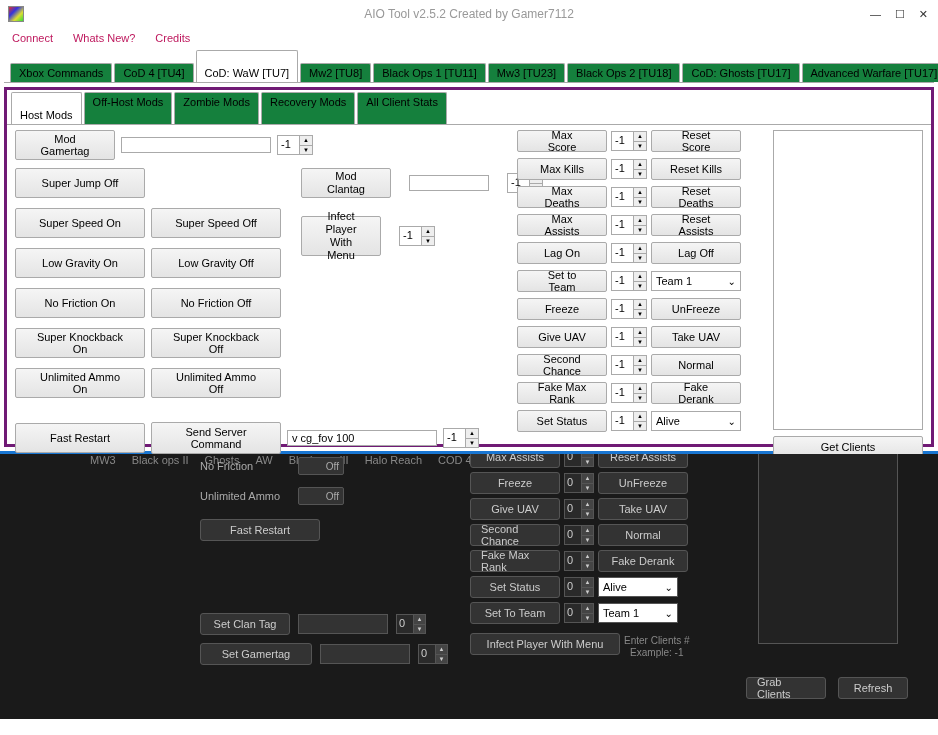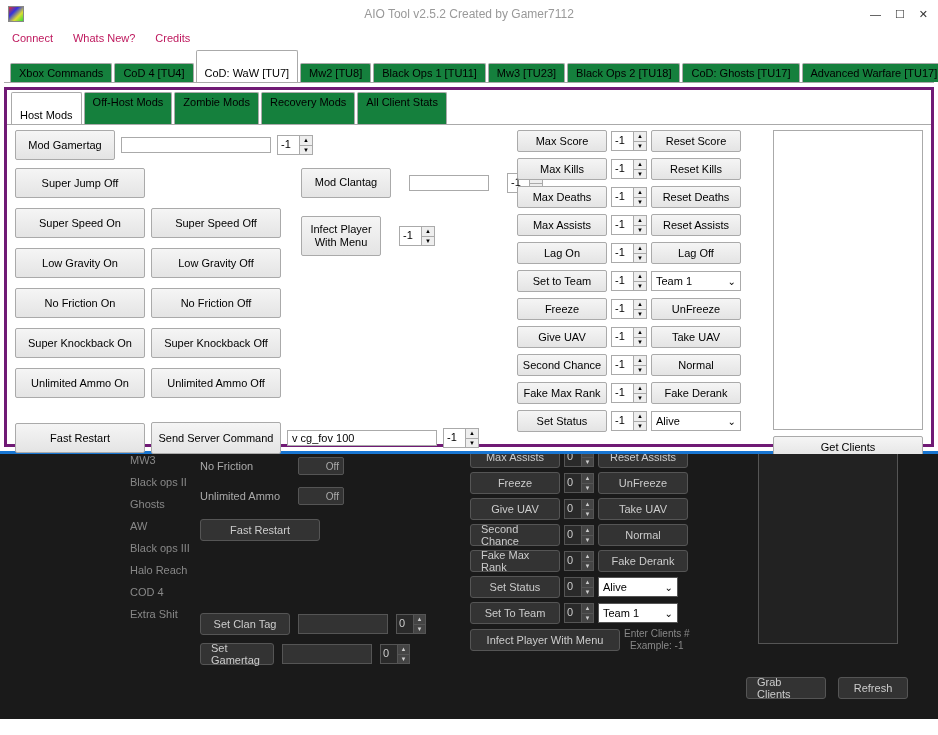--- a/index.html
+++ b/index.html
@@ -10,21 +10,21 @@
 .titlebar .controls { margin-left: auto; display: flex; gap: 14px; padding-right: 10px; color: #333; font-size: 14px; z-index:2;}
 .titlebar .controls span { cursor: default; }
 .menubar { display: flex; gap: 20px; padding: 4px 12px 6px 12px; color: #be185d; font-size: 12px;}
 .menubar span { cursor: default; }
 .tabstrip { display: flex; align-items: flex-end; padding: 0 6px; border-bottom: 1px solid #aaa; position: relative; margin:0 4px;}
 .tab { border: 1px solid #aaa; border-bottom: none; background: #15803d; padding: 3px 8px; margin-right: 2px; border-radius: 2px 2px 0 0; cursor: default; white-space: nowrap; font-size:11px;}
 .tab.active { background: #fff; position: relative; z-index: 2; padding-top:16px; }
 .tabstrip:after{content:"";position:absolute;bottom:-1px;left:0;right:0;}
 .panel { border:3px solid #701a75; margin:4px; padding:6px 6px 10px 6px; position:relative; min-height:360px;}
 .subtabstrip{display:flex;margin:-6px -6px 8px -6px;border-bottom:1px solid #aaa;padding:2px 4px 0 4px;}
-.btn { background: linear-gradient(#f5f5f5,#e4e4e4); border:1px solid #aaa; border-radius:2px; text-align:center; padding:0 4px; cursor:default; display:flex;align-items:center;justify-content:center;}
+.btn { background: linear-gradient(#f5f5f5,#e4e4e4); border:1px solid #aaa; border-radius:2px; text-align:center; padding:0 18px; cursor:default; display:flex;align-items:center;justify-content:center;}
 .txt{border:1px solid #aaa;background:#fff;padding:2px 4px;height:16px;}
 .num{display:flex;align-items:stretch;height:20px;}
 .num .val{border:1px solid #aaa;border-right:none;background:#fff;width:22px;text-align:left;padding:2px 3px;}
 .num .spin{display:flex;flex-direction:column;border:1px solid #aaa;width:14px;}
 .num .spin div{flex:1;background:#eee;display:flex;align-items:center;justify-content:center;font-size:6px;line-height:1;}
 .num .spin div:first-child{border-bottom:1px solid #aaa;}
 .sel{border:1px solid #aaa;background:#fff;height:20px;padding:2px 4px;display:flex;align-items:center;justify-content:space-between;width:90px;}
 .sel:after{content:"⌄";font-size:10px;margin-left:4px;}
 .leftgrid{position:absolute;left:8px;top:40px;}
 .leftgrid .row{display:flex;gap:6px;margin-bottom:10px;}
@@ -35,41 +35,41 @@
 .midcol .row{display:flex;align-items:center;gap:18px;margin-bottom:10px;}
 .midcol .btn.lbl{width:80px;height:40px;line-height:1.2;white-space:normal;}
 .rightgrid{position:absolute;left:510px;top:40px;}
 .rightgrid .row{display:flex;align-items:center;gap:4px;margin-bottom:6px;}
 .rightgrid .btn{width:90px;height:22px;font-size:11px;}
 .listbox{position:absolute;right:8px;top:40px;width:150px;height:300px;border:1px solid #aaa;background:#fff;}
 .underlist{position:absolute;right:8px;top:346px;width:150px;}
 .underlist .btn{width:150px;height:22px;margin-bottom:6px;}
 
 .darkbg{background:#1a1a1a;color:#ccc;padding:10px 0 20px 0;position:relative;height:265px;overflow:hidden;}
-.darkbg .side{position:absolute;left:90px;top:0;display:flex;flex-direction:column;gap:10px;font-size:11px;color:#888;margin-left:40px;}
+.darkbg .side{position:absolute;left:90px;top:0;display:flex;flex-direction:row;gap:16px;font-size:11px;color:#888;}
 .darkbg .midpanel{position:absolute;left:200px;top:0;}
 .darkbg .drow{display:flex;align-items:center;gap:8px;margin-bottom:6px;height:24px;}
 .darkbg .dlabel{color:#aaa;font-size:11px;width:90px;}
 .darkbg .toggle{width:46px;height:18px;background:#333;border:1px solid #555;border-radius:2px;display:flex;align-items:center;justify-content:flex-end;padding:0 4px;color:#aaa;font-size:10px;}
 .darkbg .dbtn{background:#333;border:1px solid #555;color:#ccc;border-radius:3px;height:22px;display:flex;align-items:center;justify-content:center;padding:0 10px;cursor:default;font-size:11px;}
 .darkbg .dbtn.wide{width:120px;}
 .darkbg .dbtn.sm{width:90px;}
 .darkbg .dtxt{background:#333;border:1px solid #555;height:20px;width:90px;}
 .darkbg .dnum{display:flex;}
 .darkbg .dnum .v{background:#2a2a2a;border:1px solid #555;width:18px;height:20px;color:#ccc;padding:2px;}
 .darkbg .dnum .s{display:flex;flex-direction:column;border:1px solid #555;border-left:none;width:12px;}
 .darkbg .dnum .s div{flex:1;background:#444;font-size:6px;display:flex;align-items:center;justify-content:center;color:#ccc;}
 .darkbg .dnum .s div:first-child{border-bottom:1px solid #555;}
 .darkbg .rcol{position:absolute;left:470px;top:-8px;}
 .darkbg .rcol .row{display:flex;align-items:center;gap:4px;margin-bottom:4px;}
 .darkbg .wsel{background:#fff;color:#000;border:1px solid #555;height:20px;width:80px;padding:2px 4px;display:flex;align-items:center;justify-content:space-between;font-size:11px;}
 .darkbg .wsel:after{content:"⌄";font-size:10px;}
 .darkbg .rlist{position:absolute;right:40px;top:-10px;width:140px;height:200px;border:1px solid #555;background:#222;}
 .darkbg .rbtns{position:absolute;right:30px;bottom:20px;display:flex;gap:12px;}
-.darkbg .hint{color:#888;font-size:10px;text-align:center;line-height:1.2;}
+.darkbg .hint{color:#888;font-size:10px;text-align:center;line-height:1.2;margin-top:7px;}
 .bluebar{height:3px;background:#1976d2;}
 </style>
 </head>
 <body>
 
 <div class="titlebar">
   <div class="app-icon"></div>
   <div class="title">AIO Tool v2.5.2 Created by Gamer7112</div>
   <div class="controls">
     <span>—</span>
@@ -343,21 +343,21 @@
           <div class="dtxt"></div>
           <div class="dnum">
             <div class="v">0</div>
             <div class="s">
               <div>▲</div>
               <div>▼</div>
             </div>
           </div>
         </div>
         <div class="drow">
-          <div class="dbtn" style="width:74px">Set Gamertag</div>
+          <div class="dbtn" style="width:112px">Set Gamertag</div>
           <div class="dtxt"></div>
           <div class="dnum">
             <div class="v">0</div>
             <div class="s">
               <div>▲</div>
               <div>▼</div>
             </div>
           </div>
         </div>
       </div>

